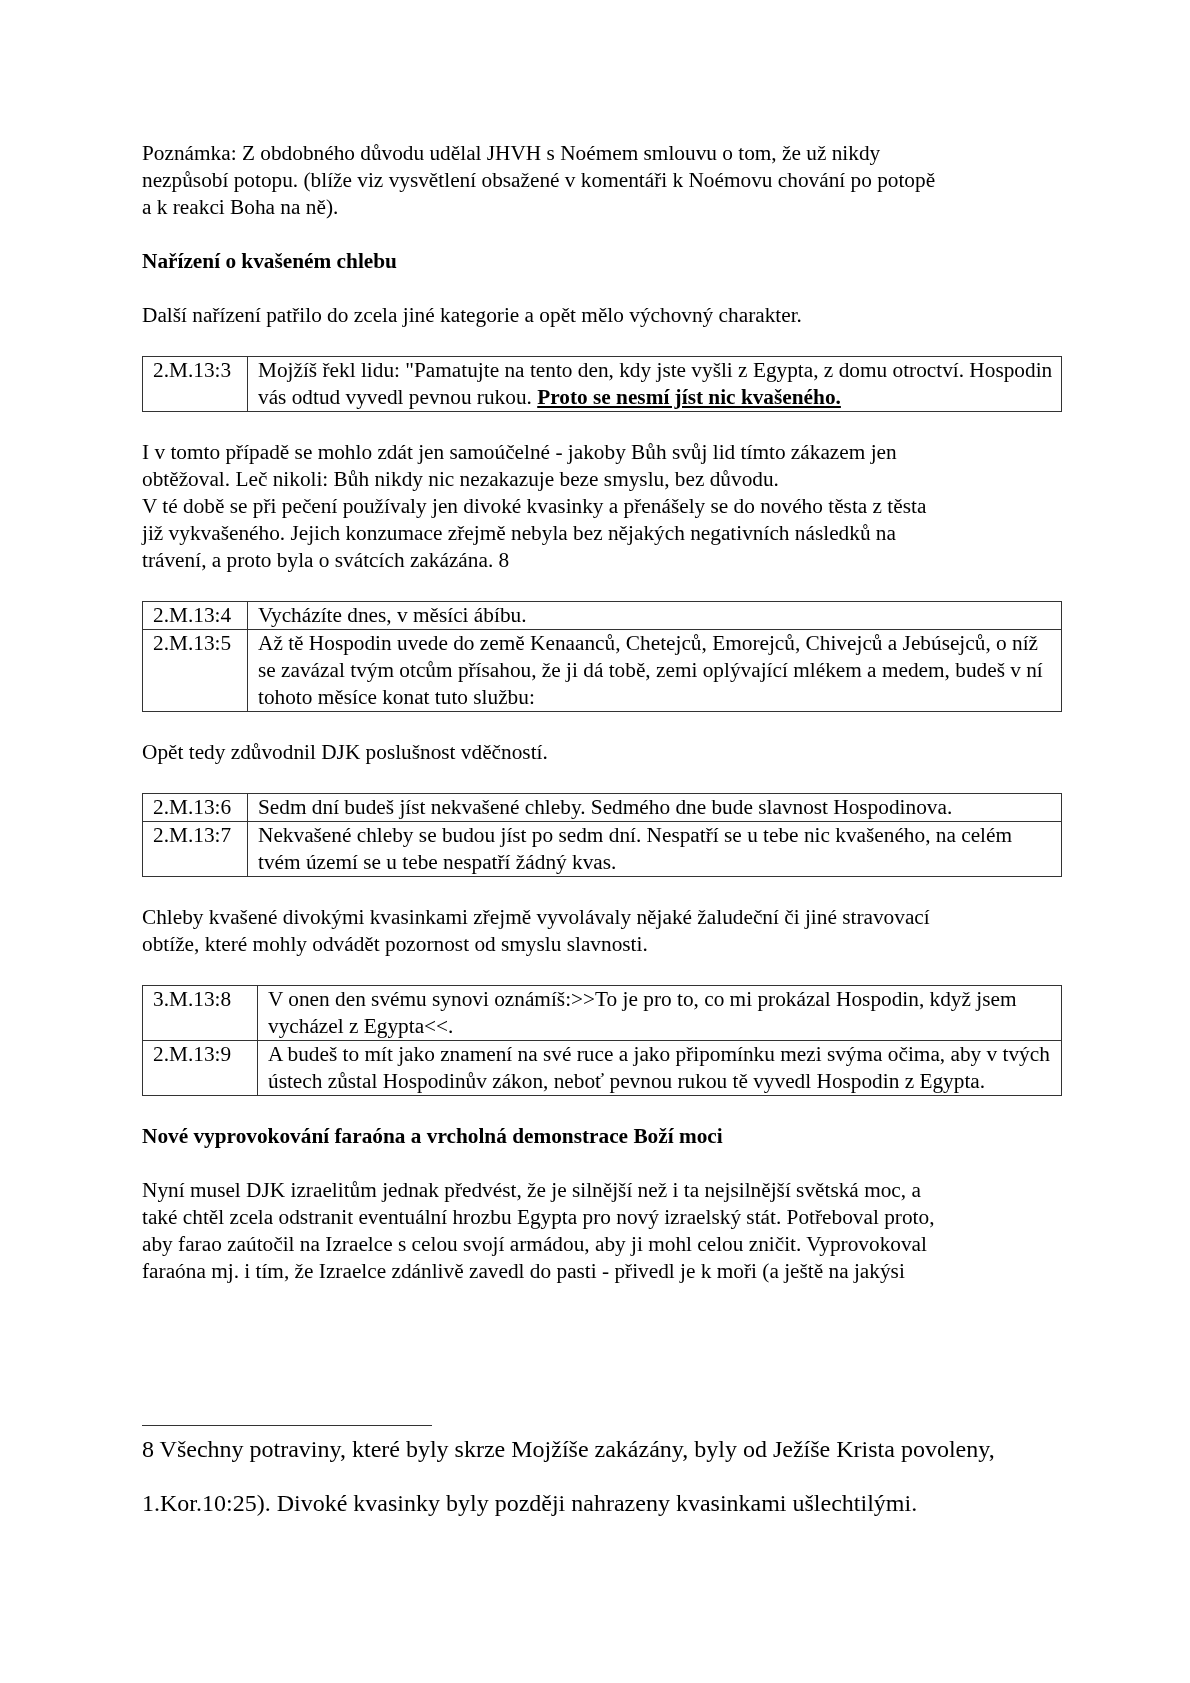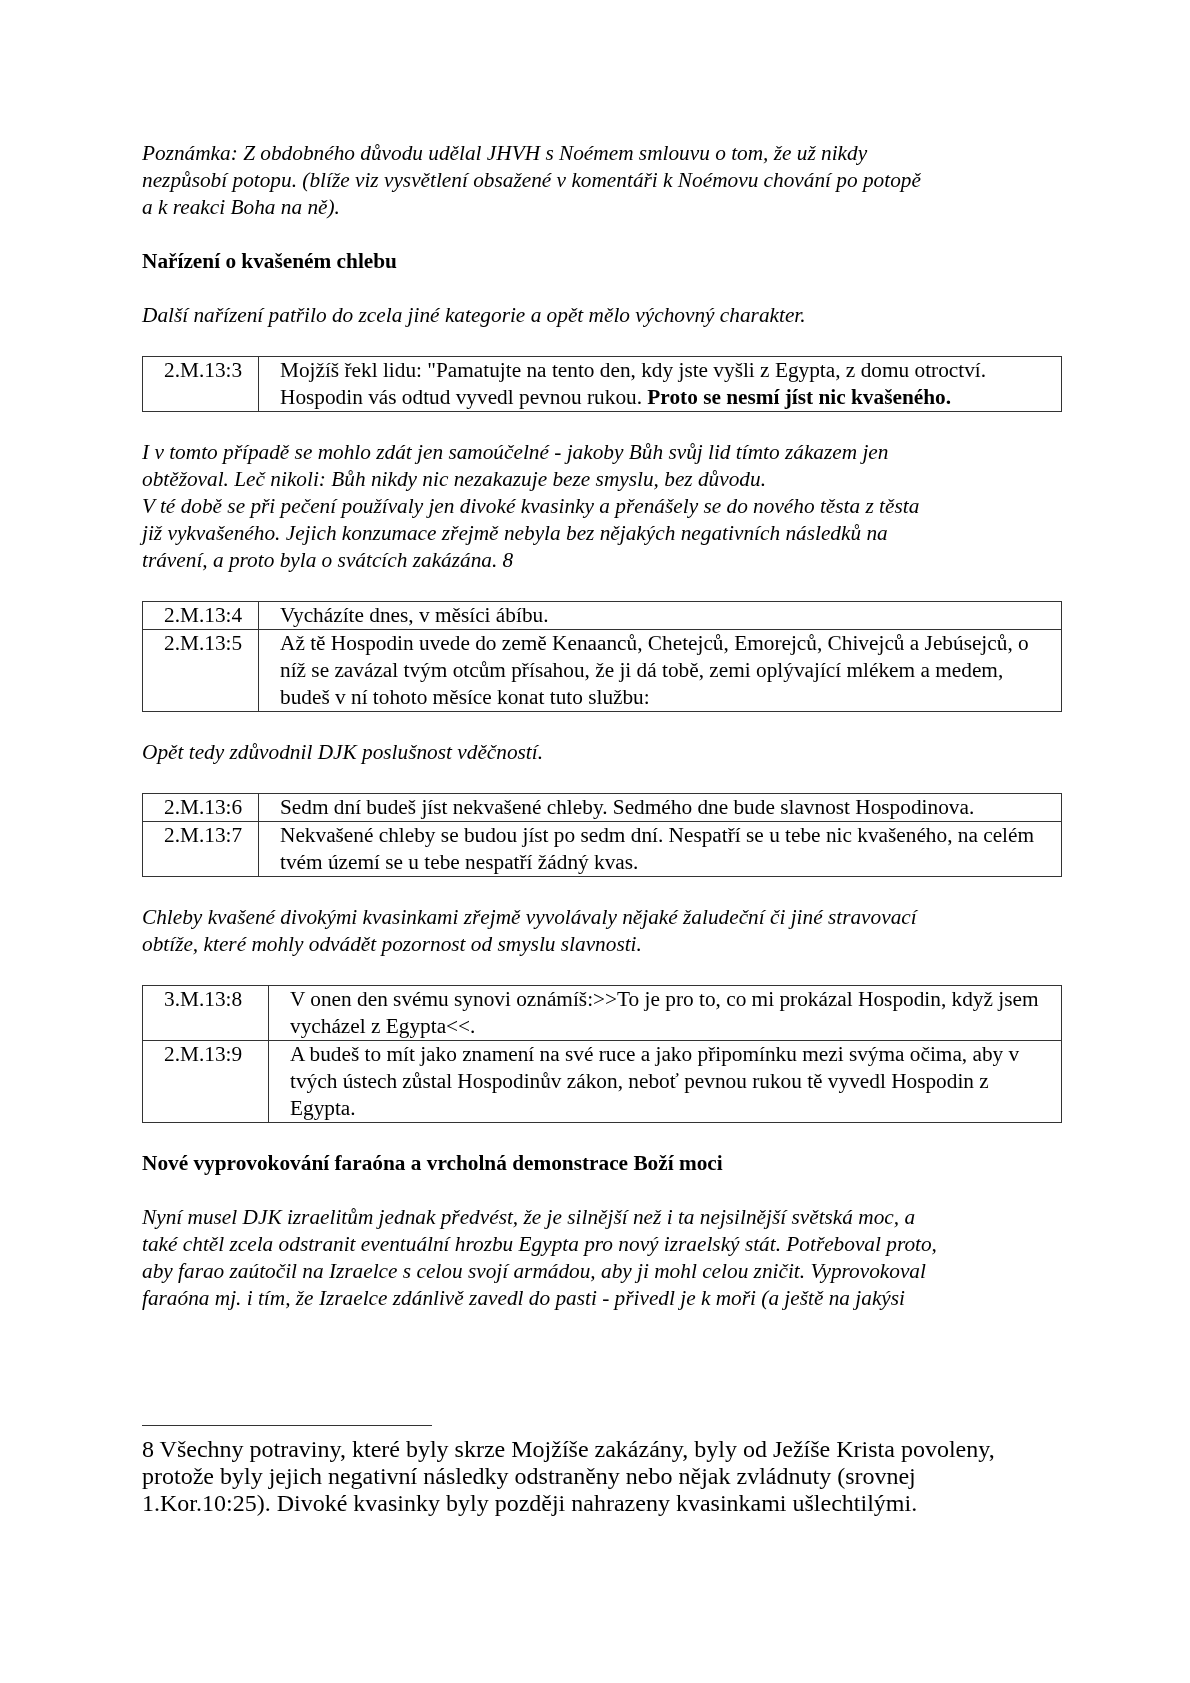--- a/index.html
+++ b/index.html
@@ -2,44 +2,44 @@
 <html><head>
 <meta charset="utf-8">
 <style>
   html, body { margin: 0; padding: 0; background: #ffffff; }
   body {
     width: 1190px; height: 1683px; position: relative; overflow: hidden;
     font-family: "Liberation Serif", "DejaVu Serif", serif;
     color: #000; font-size: 21.3px; line-height: 27px;
   }
   .page { position: absolute; left: 142px; top: 140px; width: 920px; }
-  p { margin: 0; font-style: italic; }
+  p { margin: 0; }
   .para { margin-bottom: 27px; }
   h2 {
     font-size: 21.3px; font-weight: bold; margin: 12px 0 27px 0; line-height: 27px;
   }
   table.verses {
     border-collapse: collapse; width: 920px; margin-bottom: 27px;
   }
   table.verses td {
-    border: 1.3px solid #333; vertical-align: top; padding: 0 6px 0 21px;
+    border: 1.3px solid #333; vertical-align: top; padding: 0 6px 0 10px;
     line-height: 27px;
   }
   table.verses td.ref { white-space: nowrap; }
   .t1 td.ref { width: 88px; }
   .t4 td.ref { width: 98px; }
   .footnote-sep {
     position: absolute; left: 142px; top: 1425px; width: 290px; height: 0;
     border-top: 1.3px solid #333;
   }
   .footnote {
     position: absolute; left: 142px; top: 1436px; width: 920px;
     font-size: 24px; line-height: 27px;
   }
-  b { font-weight: bold; }
+  b { font-weight: bold; text-decoration: underline; }
 </style>
 </head>
 <body>
 
 <div class="page">
 
   <p class="para">
     <span>Poznámka: Z obdobného důvodu udělal JHVH s Noémem smlouvu o tom, že už nikdy</span><br>
     <span>nezpůsobí potopu. (blíže viz vysvětlení obsažené v komentáři k Noémovu chování po potopě</span><br>
     <span>a k reakci Boha na ně).</span>
@@ -118,15 +118,15 @@
     <span>Nyní musel DJK izraelitům jednak předvést, že je silnější než i ta nejsilnější světská moc, a</span><br>
     <span>také chtěl zcela odstranit eventuální hrozbu Egypta pro nový izraelský stát. Potřeboval proto,</span><br>
     <span>aby farao zaútočil na Izraelce s celou svojí armádou, aby ji mohl celou zničit. Vyprovokoval</span><br>
     <span>faraóna mj. i tím, že Izraelce zdánlivě zavedl do pasti - přivedl je k moři (a ještě na jakýsi</span>
   </p>
 </div>
 
 <div class="footnote-sep"></div>
 <div class="footnote">
   <span>8 Všechny potraviny, které byly skrze Mojžíše zakázány, byly od Ježíše Krista povoleny,</span><br>
-  <span>protože byly jejich negativní následky odstraněny nebo nějak zvládnuty (srovnej</span><br>
+  <br>
   <span>1.Kor.10:25). Divoké kvasinky byly později nahrazeny kvasinkami ušlechtilými.</span>
 </div>
 
 </body></html>

